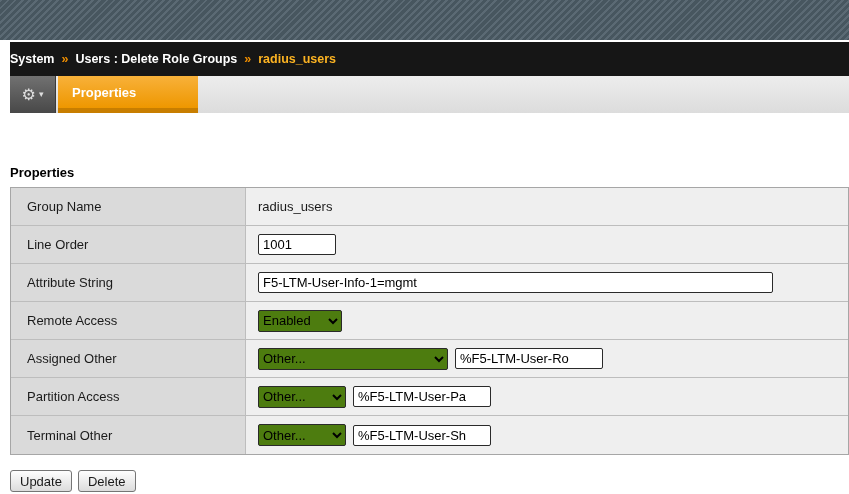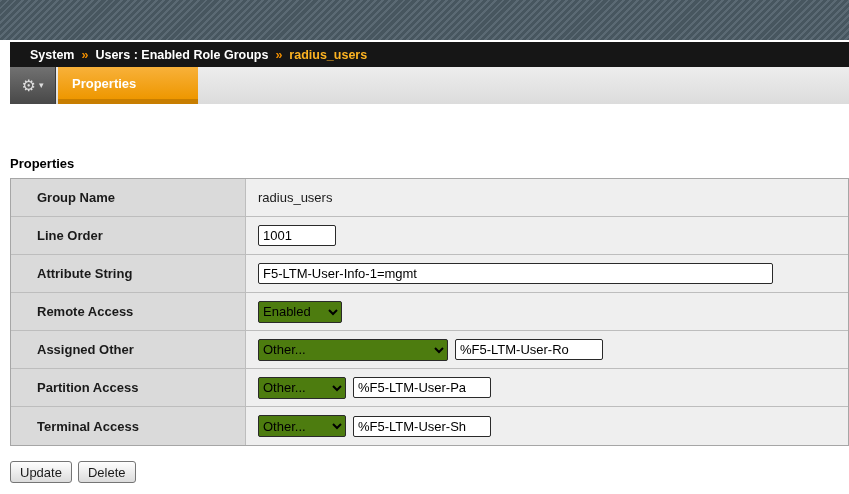--- a/index.html
+++ b/index.html
@@ -14,26 +14,26 @@
   
   .masthead {
     height: 40px;
     width: 100%;
     background: repeating-linear-gradient(135deg, #5b6a74 0px, #5b6a74 2px, #47565f 2px, #47565f 5px);
   }
 
   
   .breadcrumb-bar {
     margin: 2px 0 0 10px;
-    height: 25px;
+    height: 34px;
     background: #161616;
     display: flex;
     align-items: center;
     gap: 7px;
-    padding-left: 20px;
+    padding-left: 0;
     font-size: 12.5px;
     font-weight: bold;
   }
   .crumb-link { color: #ffffff; cursor: pointer; }
   .crumb-sep { color: #ef8e00; }
   .crumb-current { color: #fcb322; }
 
   
   .tabstrip {
     margin-left: 10px;
@@ -88,24 +88,23 @@
     height: 38px;
     border-bottom: 1px solid #bdbdbd;
   }
   .prop-row:last-child { border-bottom: none; }
   .cell-label {
     width: 235px;
     background: #dadada;
     border-right: 1px solid #bdbdbd;
     display: flex;
     align-items: center;
-    padding-left: 26px;
+    padding-left: 16px;
     font-size: 13px;
     color: #1a1a1a;
-    font-weight: bold;
   }
   .cell-value {
     flex: 1;
     background: #efefef;
     display: flex;
     align-items: center;
     gap: 7px;
     padding-left: 12px;
     font-size: 13px;
     color: #1a1a1a;
@@ -156,21 +155,21 @@
   }
 </style>
 </head>
 <body>
 
 <div class="masthead"></div>
 
 <div class="breadcrumb-bar">
   <span class="crumb-link">System</span>
   <span class="crumb-sep">»</span>
-  <span class="crumb-link">Users : Enabled Role Groups</span>
+  <span class="crumb-link">Users : Delete Role Groups</span>
   <span class="crumb-sep">»</span>
   <span class="crumb-current">radius_users</span>
 </div>
 
 <div class="tabstrip">
   <div class="gear-btn">
     <span class="gear-glyph">⚙</span>
     <span class="caret-glyph">▾</span>
   </div>
   <div class="tab-active">Properties</div>
@@ -224,21 +223,21 @@
     <div class="cell-label">Partition Access</div>
     <div class="cell-value">
       <select class="sel-sm">
         <option>Other...</option>
       </select>
       <input type="text" class="input-md2" value="%F5-LTM-User-Pa" style="">
     </div>
   </div>
 
   <div class="prop-row">
-    <div class="cell-label">Terminal Access</div>
+    <div class="cell-label">Terminal Other</div>
     <div class="cell-value">
       <select class="sel-sm">
         <option>Other...</option>
       </select>
       <input type="text" class="input-md2" value="%F5-LTM-User-Sh" style="">
     </div>
   </div>
 
 </div>
 

